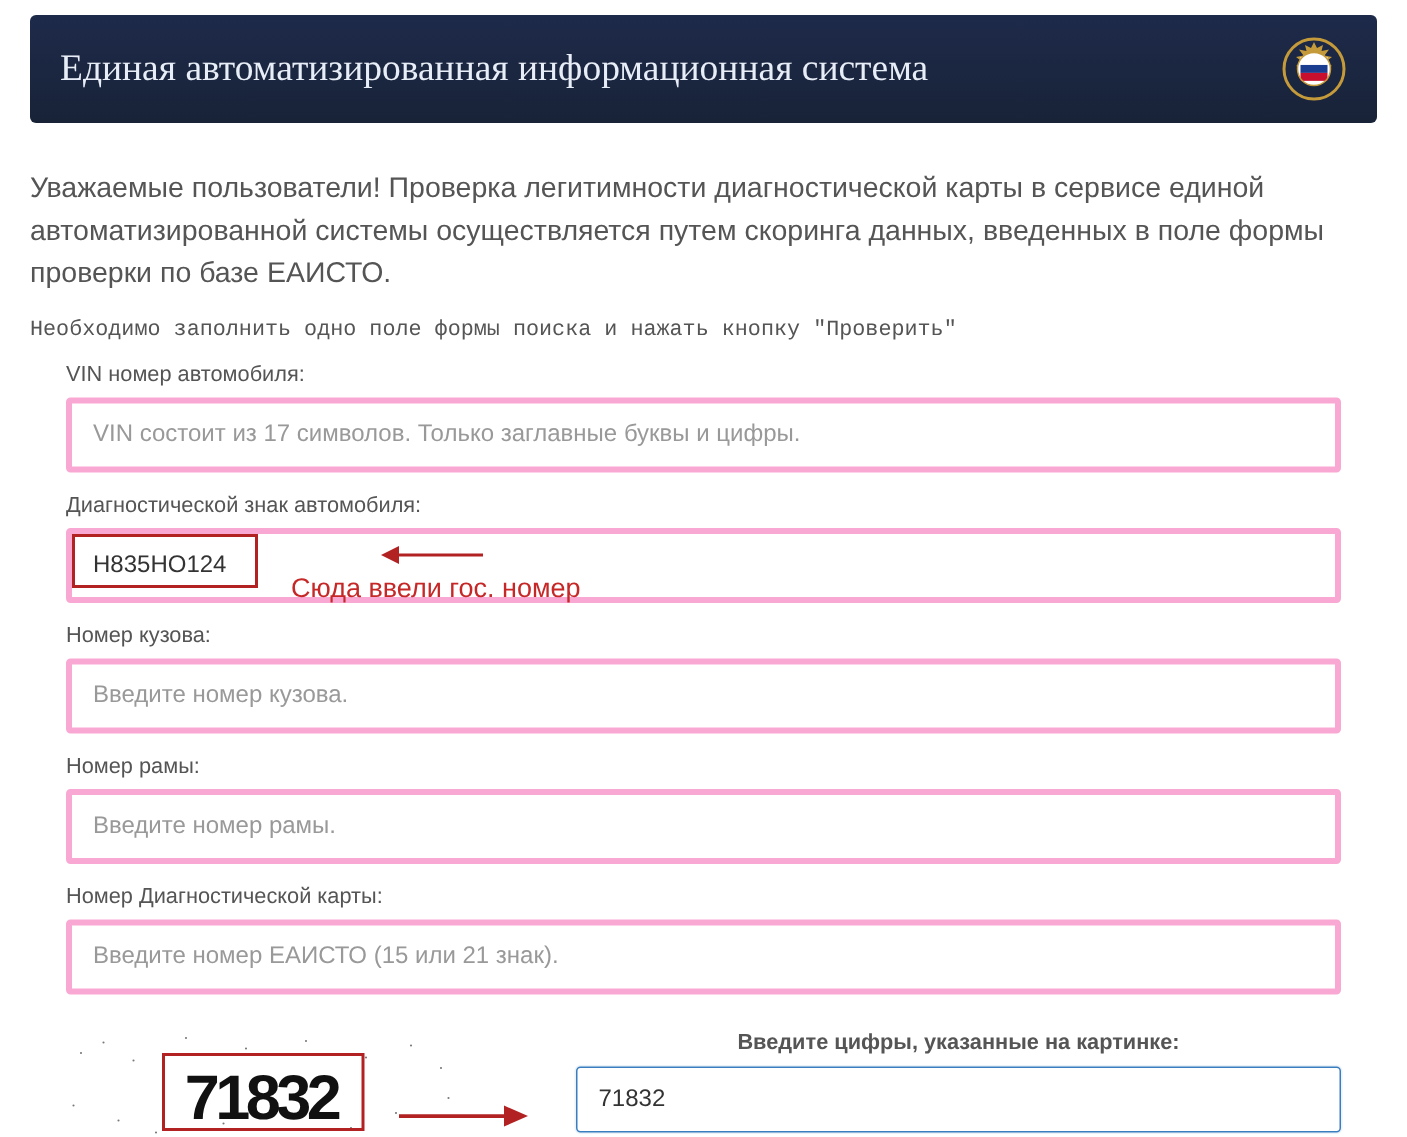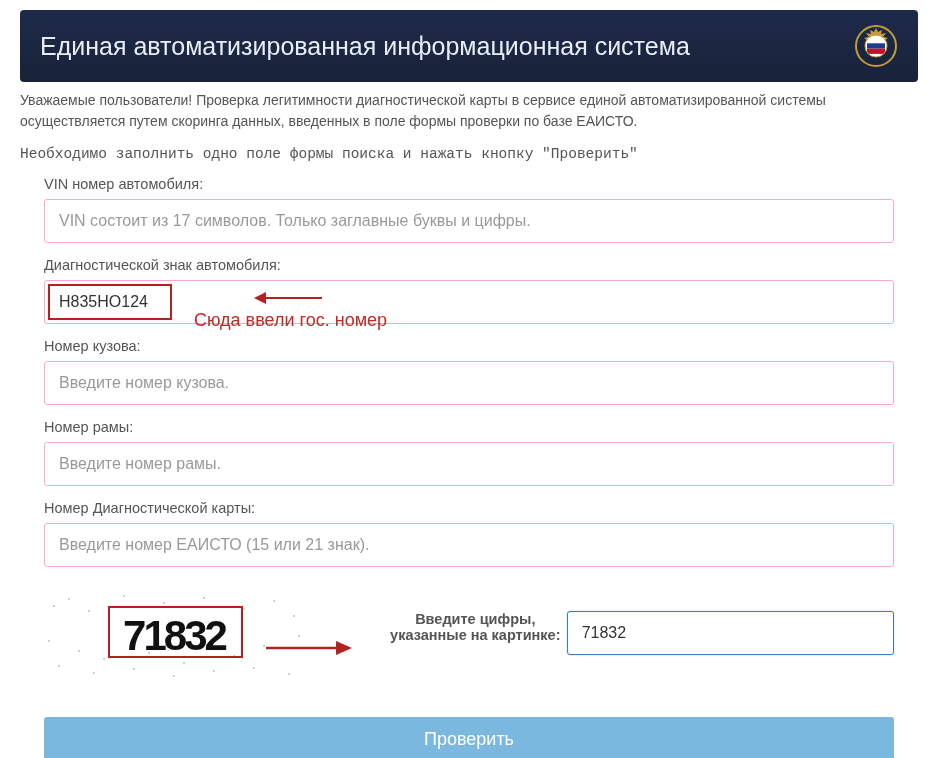--- a/index.html
+++ b/index.html
@@ -1,34 +1,34 @@
 <!DOCTYPE html>
 <html><head>
   <meta charset="utf-8">
   <style>
     * { box-sizing: border-box; margin: 0; padding: 0; }
     body { font-family: -apple-system, BlinkMacSystemFont, "Segoe UI", Arial, sans-serif; background: #fff; color: #333; }
     .page { width: 938px; padding: 0 20px; }
-    .header-bar { background: linear-gradient(to bottom, #1e2a4a, #182338); border-radius: 4px; padding: 14px 20px; display: flex; align-items: center; justify-content: space-between; margin-top: 10px; }
+    .header-bar { background: linear-gradient(to bottom, #1e2a4a, #182338); border-radius: 4px; padding: 14px 20px; display: flex; align-items: center; justify-content: space-between; margin-top: 10px; font-family: Liberation Serif, serif; }
     .header-title { color: #e8eef7; font-size: 25px; font-weight: 400; }
     .badge-icon { width: 44px; height: 44px; position: relative; display: flex; align-items: center; justify-content: center; }
-    .intro-text { color: #555; font-size: 14px; line-height: 1.5; margin-top: 8px; }
+    .intro-text { color: #555; font-size: 19px; line-height: 1.5; margin-top: 30px; }
     .instruction-text { color: #555; font-size: 14.5px; margin-top: 14px; margin-bottom: 10px; font-family: Liberation Mono, monospace; }
     .form-area { padding-left: 24px; padding-right: 24px; }
     .form-group { margin-top: 14px; position: relative; }
     .field-label { color: #555; font-size: 14.5px; font-weight: 400; display: block; margin-bottom: 7px; }
-    .text-input { width: 100%; padding: 12px 14px; font-size: 16px; color: #333; border: 1px solid #f9a8d4; border-radius: 3px; outline: none; background: #fff; }
+    .text-input { width: 100%; padding: 12px 14px; font-size: 16px; color: #333; border: 4px solid #f9a8d4; border-radius: 3px; outline: none; background: #fff; }
     .text-input::placeholder { color: #999; font-size: 16px; }
     .text-input.outlined { border: 1px solid #3a7ebf; box-shadow: 0 0 0 1px rgba(58,126,191,0.1); }
     .red-box { position: absolute; border: 2px solid #b22222; pointer-events: none; }
     .annotation { position: absolute; color: #c62828; font-size: 18px; display: flex; align-items: center; flex-direction: column; }
     .captcha-row { display: flex; align-items: flex-start; gap: 20px; margin-top: 24px; position: relative; margin-left: 24px; margin-right: 24px; }
     .captcha-image-wrap { position: relative; width: 260px; height: 90px; display: flex; align-items: center; justify-content: center; }
     .captcha-text { font-family: "Arial Black", Arial, sans-serif; font-size: 42px; font-weight: 900; color: #111; letter-spacing: -3px; position: relative; z-index: 2; }
-    .captcha-right { flex: 1; display: flex; flex-direction: row; margin-left: 60px; margin-top: 20px; }
+    .captcha-right { flex: 1; display: flex; flex-direction: column; margin-left: 60px; }
     .captcha-label { color: #555; font-size: 14.5px; font-weight: 600; text-align: center; margin-bottom: 8px; }
     .submit-btn { width: calc(100% - 48px); margin: 36px 24px 20px 24px; padding: 12px; background: #7bb8e0; color: #fff; font-size: 18px; border: none; border-radius: 3px; cursor: pointer; }
   </style>
 </head>
 <body>
 
 <div class="page">
 
   <div class="header-bar">
     <div class="header-title">Единая автоматизированная информационная система</div>

